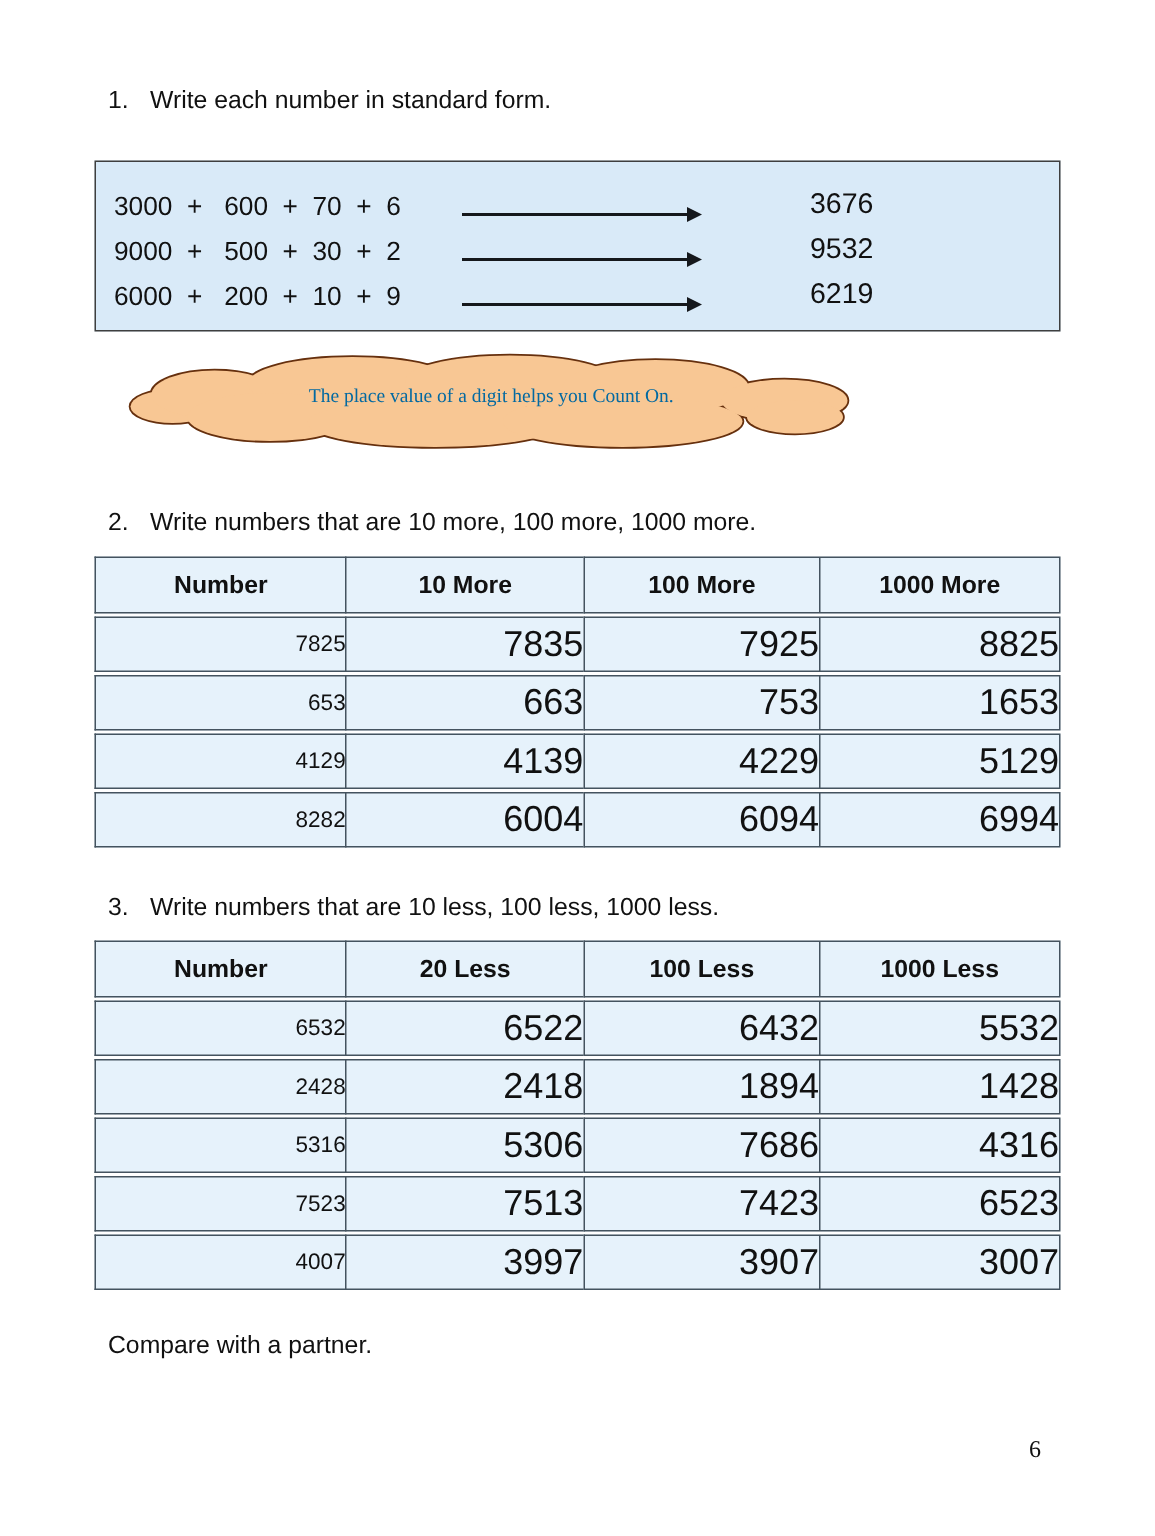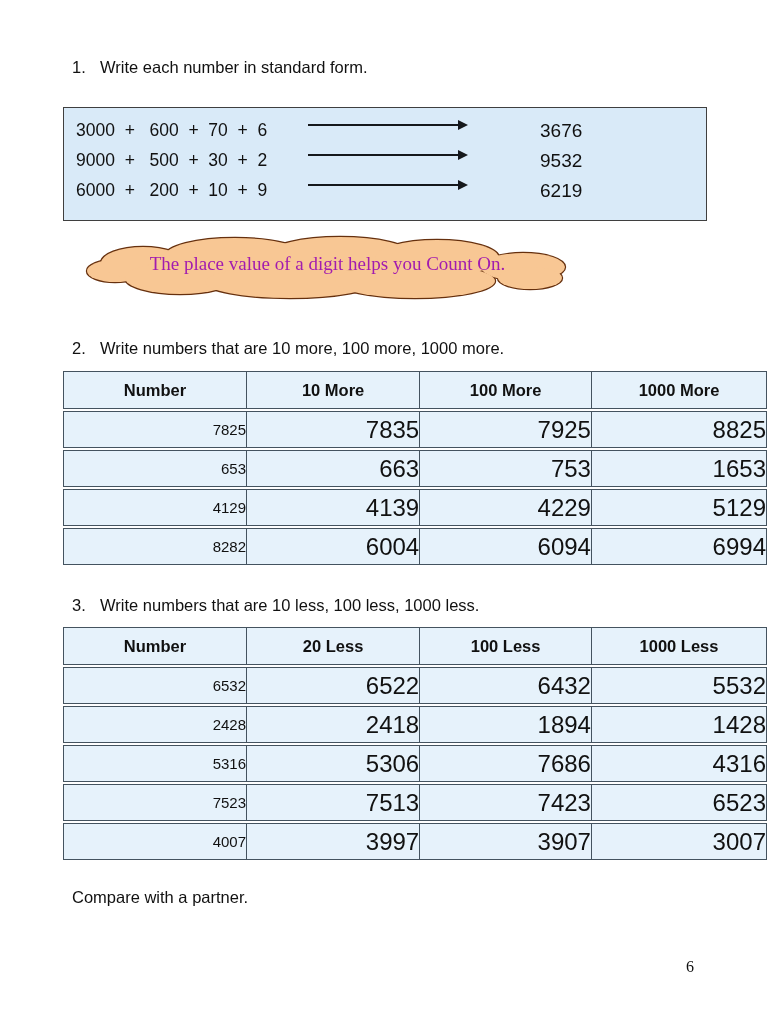--- a/index.html
+++ b/index.html
@@ -36,21 +36,21 @@
   
   .std-box {
     margin: 29px 0 0 63px;
     width: 644px;
     background: var(--box-bg);
     border: 1px solid var(--box-border);
     padding: 10px 0 10px 12px;
   }
   .eq-row {
     display: flex;
-    align-items: flex-start;
+    align-items: flex-end;
     height: 28px;
     margin: 2px 0;
   }
   .expr {
     white-space: pre;
     font-size: 17.5px;
     width: 232px;
     flex: 0 0 232px;
   }
   .arrow {
@@ -76,29 +76,29 @@
   }
   .cloud svg { position: absolute; inset: 0; }
   .cloud-text {
     position: absolute;
     inset: 0;
     display: flex;
     align-items: center;
     justify-content: center;
     padding-bottom: 6px;
     font-family: "Liberation Serif", serif;
-    font-size: 19px;
-    color: #a21caf;
+    font-size: 13px;
+    color: #0369a1;
   }
   
   .wtable {
     border-collapse: separate;
     border-spacing: 0 2px;
     table-layout: fixed;
-    width: 704px;
+    width: 644px;
     margin: 10px 0 0 63px;
   }
   .wtable th, .wtable td {
     background: var(--cell-bg);
     border-top: 1px solid var(--table-border);
     border-bottom: 1px solid var(--table-border);
     border-left: 1px solid var(--table-border);
     text-align: center;
     vertical-align: middle;
   }

